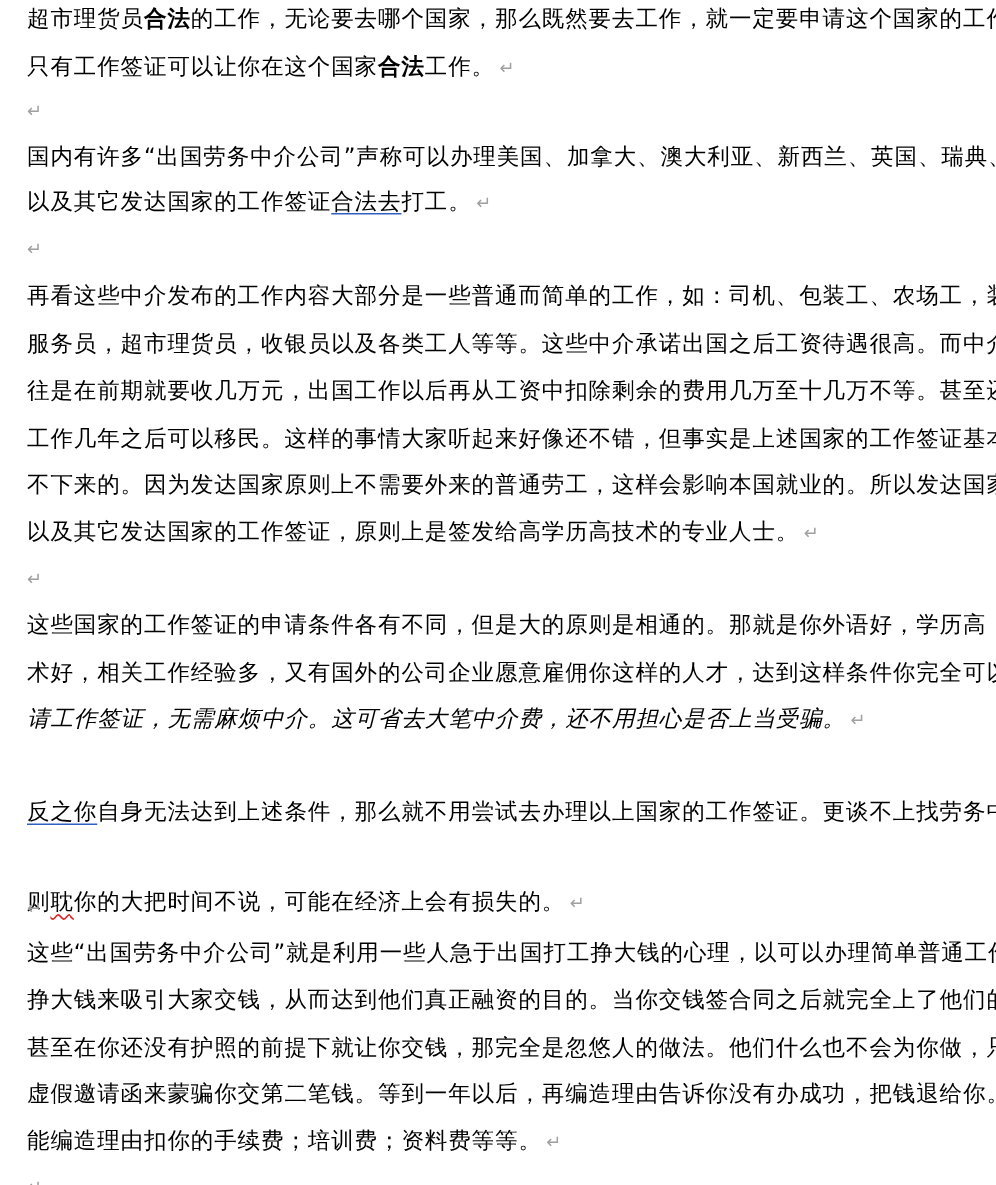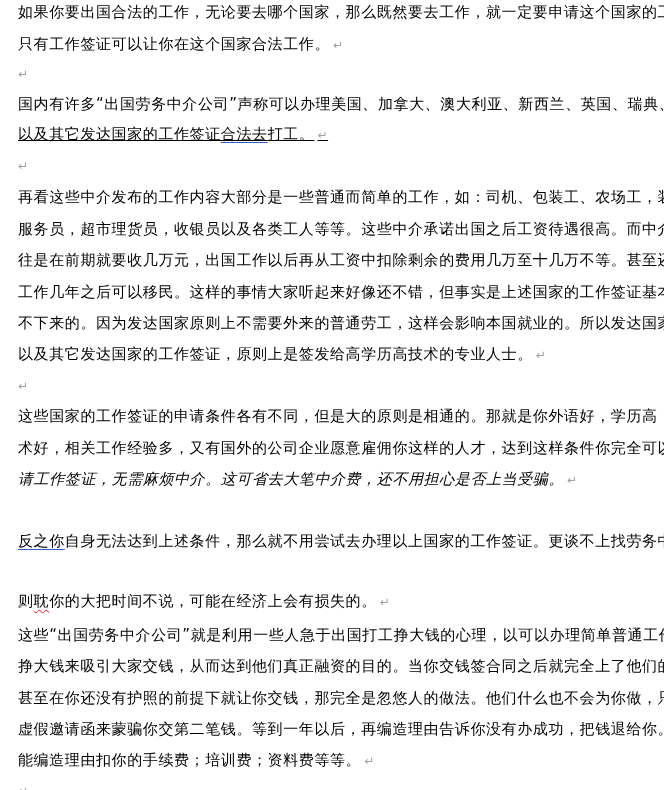--- a/index.html
+++ b/index.html
@@ -2,33 +2,33 @@
 <html><head>
 <meta charset="utf-8">
 <style>
   html, body { margin: 0; padding: 0; background: #ffffff; }
   body { width: 664px; height: 790px; overflow: hidden; position: relative;
          font-family: "DejaVu Sans", "Liberation Sans", sans-serif; color: #000; }
   .doc { position: absolute; left: 18px; top: 0; width: 640px; }
   .line { position: absolute; left: 0; height: 24px; line-height: 24px; font-size: 15px;
           white-space: nowrap; letter-spacing: 0.6px; }
   .mark { color: #a0a0a0; font-size: 12px; margin-left: 3px; }
-  .bold { font-weight: normal; }
+  .bold { font-weight: bold; }
   .gram { text-decoration: underline; text-decoration-color: #3060c0; text-underline-offset: 3px; }
   .spell { text-decoration: underline wavy #e02020; text-underline-offset: 3px; text-decoration-thickness: 1px; }
 </style>
 </head>
 <body>
 
 <div class="doc" id="doc">
-    <div class="line" style="top: 0px;"><span>如果你要出国</span><span class="bold">合法</span><span>的工作，无论要去哪个国家，那么既然要去工作，就一定要申请这个国家的工作签证。</span></div>
+    <div class="line" style="top: 0px;"><span>超市理货员</span><span class="bold">合法</span><span>的工作，无论要去哪个国家，那么既然要去工作，就一定要申请这个国家的工作签证。</span></div>
     <div class="line" style="top: 32px;"><span>只有工作签证可以让你在这个国家</span><span class="bold">合法</span><span>工作。</span><span class="mark">↵</span></div>
     <div class="line" style="top: 61px;"><span class="mark" style="margin-left: 0px;">↵</span></div>
     <div class="line" style="top: 92px;"><span>国内有许多“出国劳务中介公司”声称可以办理美国、加拿大、澳大利亚、新西兰、英国、瑞典、希腊</span></div>
-    <div class="line" style="top: 122px; text-decoration: underline;"><span>以及其它发达国家的工作签证</span><span class="gram">合法去</span><span>打工。</span><span class="mark">↵</span></div>
+    <div class="line" style="top: 122px;"><span>以及其它发达国家的工作签证</span><span class="gram">合法去</span><span>打工。</span><span class="mark">↵</span></div>
     <div class="line" style="top: 153px;"><span class="mark" style="margin-left: 0px;">↵</span></div>
     <div class="line" style="top: 185px;"><span>再看这些中介发布的工作内容大部分是一些普通而简单的工作，如：司机、包装工、农场工，装修工，</span></div>
     <div class="line" style="top: 217px;"><span>服务员，超市理货员，收银员以及各类工人等等。这些中介承诺出国之后工资待遇很高。而中介收费往</span></div>
     <div class="line" style="top: 248px;"><span>往是在前期就要收几万元，出国工作以后再从工资中扣除剩余的费用几万至十几万不等。甚至还承诺你</span></div>
     <div class="line" style="top: 280px;"><span>工作几年之后可以移民。这样的事情大家听起来好像还不错，但事实是上述国家的工作签证基本上是办</span></div>
     <div class="line" style="top: 311px;"><span>不下来的。因为发达国家原则上不需要外来的普通劳工，这样会影响本国就业的。所以发达国家的工作</span></div>
     <div class="line" style="top: 342px;"><span>以及其它发达国家的工作签证，原则上是签发给高学历高技术的专业人士。</span><span class="mark">↵</span></div>
     <div class="line" style="top: 373px;"><span class="mark" style="margin-left: 0px;">↵</span></div>
     <div class="line" style="top: 404px;"><span>这些国家的工作签证的申请条件各有不同，但是大的原则是相通的。那就是你外语好，学历高，专业技</span></div>
     <div class="line" style="top: 436px;"><span>术好，相关工作经验多，又有国外的公司企业愿意雇佣你这样的人才，达到这样条件你完全可以自己申</span></div>

